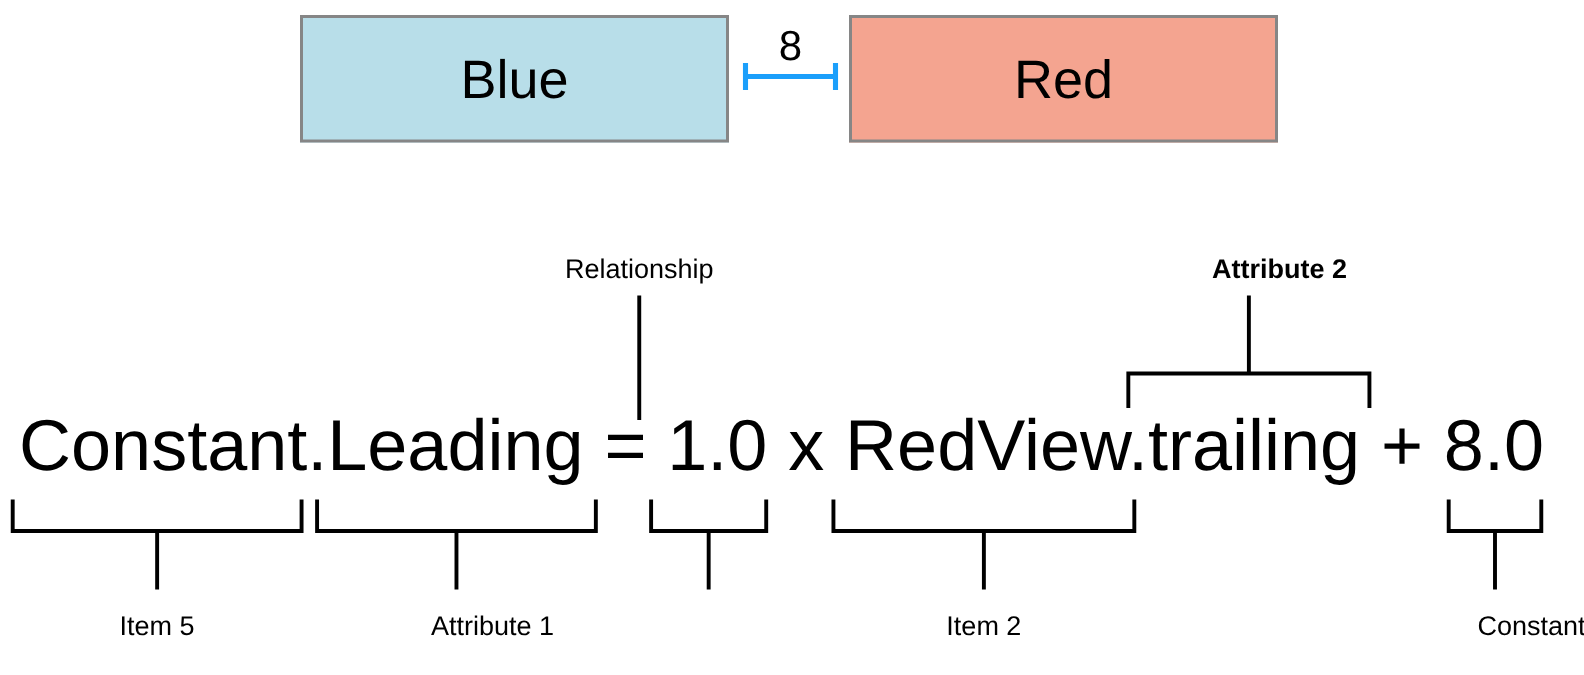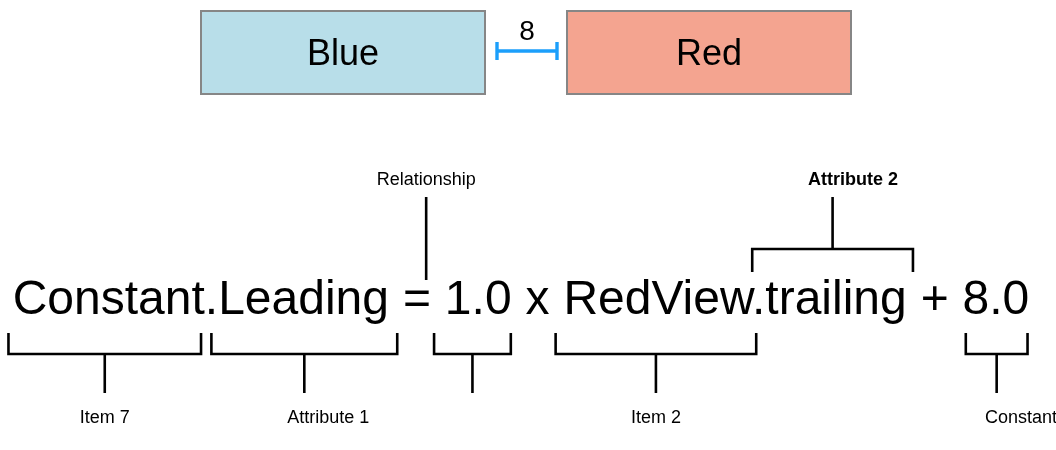--- a/index.html
+++ b/index.html
@@ -92,18 +92,18 @@
     <path id="ibeam-path" d="M 497 51 H 557 M 497 42 V 60 M 557 42 V 60" fill="none" stroke-width="3.4" stroke-linecap="butt" stroke="#1B9FFB"></path>
     <path id="bracket-path" fill="none" stroke-width="2.6" stroke-linecap="butt" stroke-linejoin="miter" stroke="#000000" d="M 8.46875 333 V 354 H 201.046875 V 333 M 104.7578125 354 V 393 M 211.390625 333 V 354 H 397.234375 V 333 M 304.3125 354 V 393 M 434.078125 333 V 354 H 510.8125 V 333 M 472.4453125 354 V 393 M 555.625 333 V 354 H 756.21875 V 333 M 655.921875 354 V 393 M 965.796875 333 V 354 H 1027.53125 V 333 M 996.6640625 354 V 393 M 752.21875 272 V 249 H 912.953125 V 272 M 832.5859375 249 V 197 M 426.171875 197 V 280"></path>
   </svg>
 
   <div class="equation">
     <span id="seg-item1">Constant</span><span id="seg-dot1">.</span><span id="seg-attr1">Leading</span><span id="seg-rel" class="op">=</span><span id="seg-mult">1.0</span><span id="seg-times" class="op">x</span><span id="seg-item2">RedView</span><span id="seg-attr2">.trailing</span><span id="seg-plus" class="op">+</span><span id="seg-const">8.0</span>
   </div>
 
   <div class="annot-label row-top" id="lbl-rel" style="left: 426.172px;">Relationship</div>
   <div class="annot-label row-top" id="lbl-attr2" style="left: 853px; font-weight: bold;">Attribute 2</div>
-  <div class="annot-label row-bottom" id="lbl-item1" style="left: 104.758px;">Item 7</div>
+  <div class="annot-label row-bottom" id="lbl-item1" style="left: 104.758px;">Item 5</div>
   <div class="annot-label row-bottom" id="lbl-attr1" style="left: 304.312px; margin-left: 24px;">Attribute 1</div>
   <div class="annot-label row-bottom" id="lbl-item2" style="left: 655.922px;">Item 2</div>
   <div class="annot-label row-bottom" id="lbl-const" style="left: 1021px;">Constant</div>
 
 </div>
 
 </body></html>

